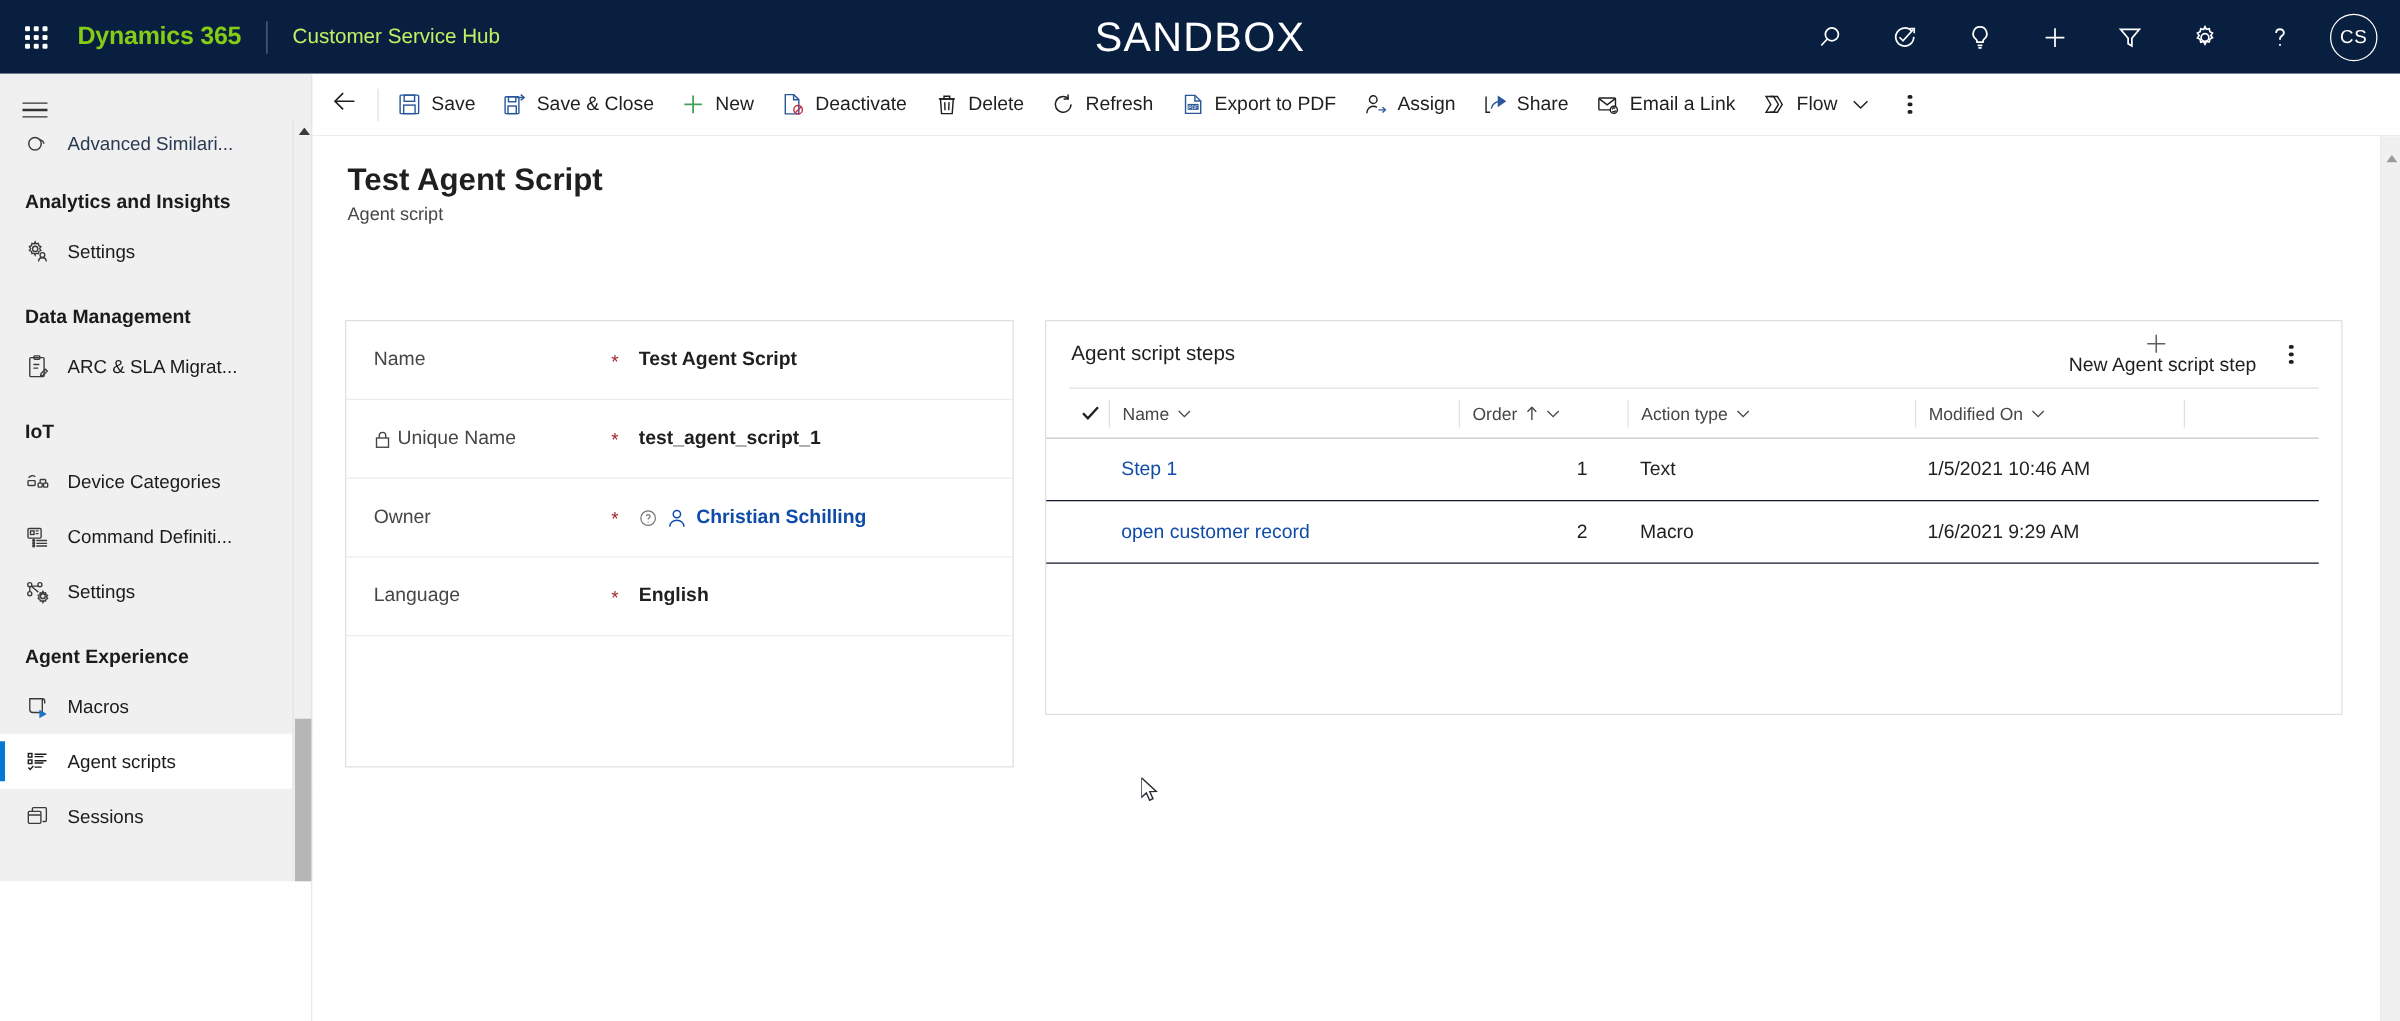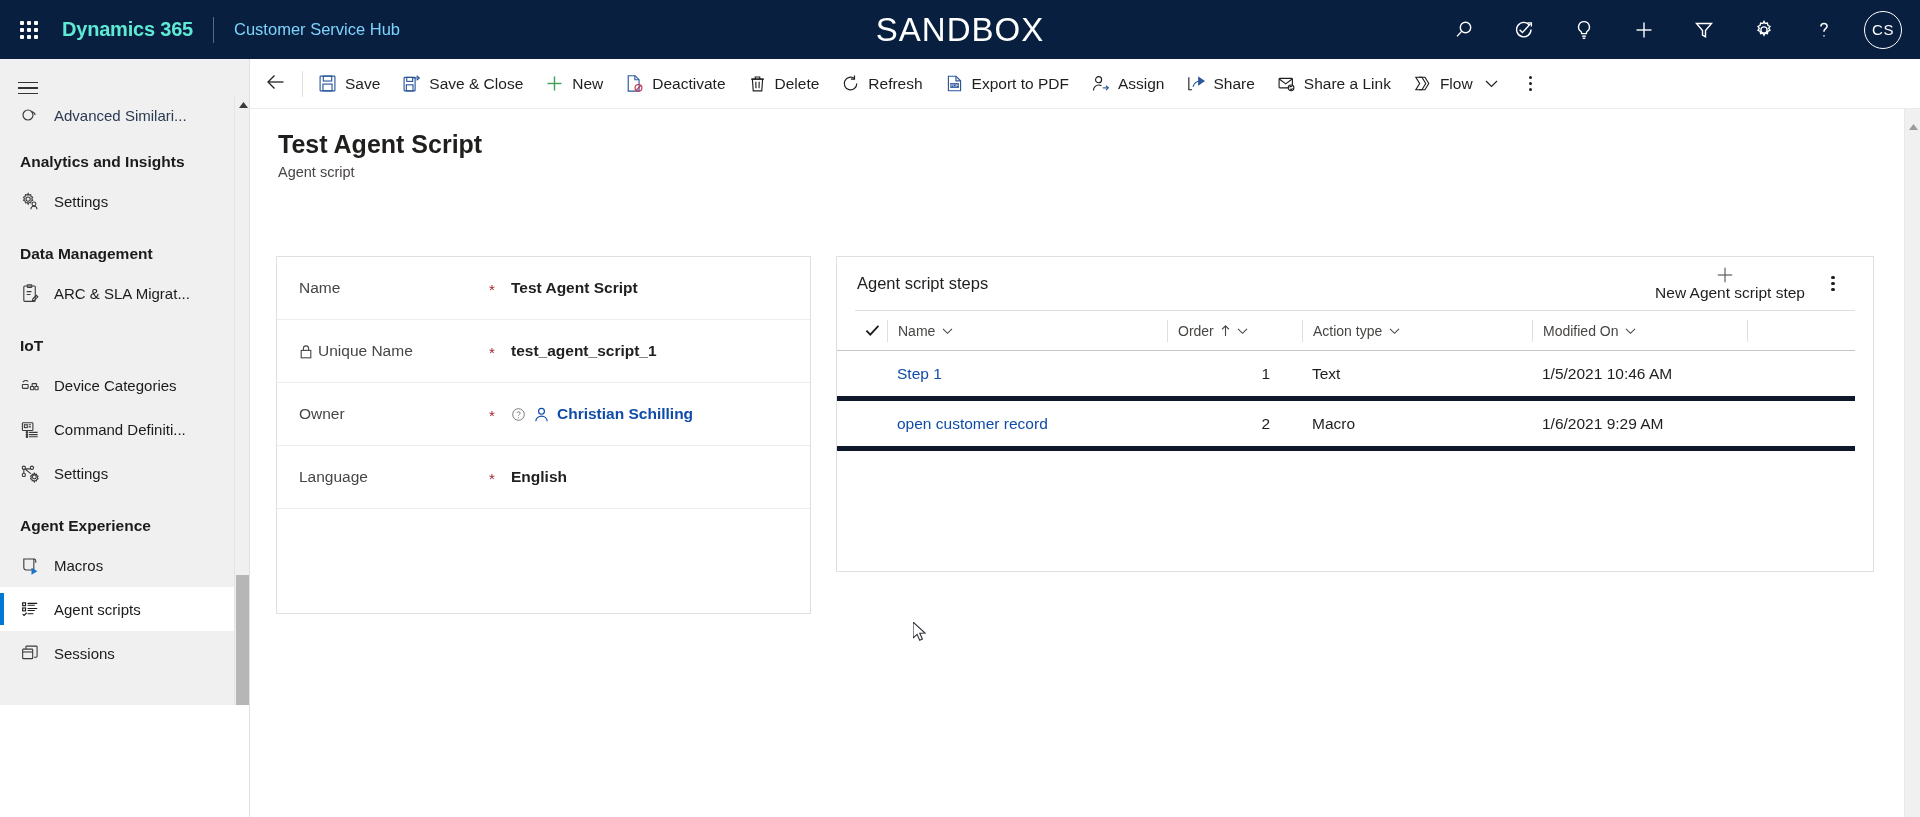--- a/index.html
+++ b/index.html
@@ -20,27 +20,27 @@
   .waffle{
     width:58px; height:59px; display:flex; align-items:center; justify-content:center;
     cursor:pointer;
   }
   .waffle-grid{
     display:grid; grid-template-columns:repeat(3,4px); grid-template-rows:repeat(3,4px);
     gap:3px;
   }
   .waffle-grid i{ display:block; width:4px; height:4px; background:#ffffff; border-radius:1px; }
   .brand{
-    color:#5eead4; font-size:20px; font-weight:bold; letter-spacing:-0.2px;
+    color:#84cc16; font-size:20px; font-weight:bold; letter-spacing:-0.2px;
     padding-left:4px;
   }
   .brand-sep{
     width:1px; height:26px; background:#5a6a80; margin:0 20px;
   }
-  .appname{ color:#7dd3fc; font-size:16.5px; font-weight:400; }
+  .appname{ color:#bef264; font-size:16.5px; font-weight:400; }
   .sandbox{
     position:absolute; left:0; right:0; top:0; height:59px;
     display:flex; align-items:center; justify-content:center;
     pointer-events:none;
   }
   .sandbox span{
     color:#ffffff; font-size:33px; font-weight:300; letter-spacing:1px;
     font-family:"Liberation Sans", sans-serif;
   }
   .nav-right{
@@ -210,21 +210,21 @@
   .col .chev{ margin-left:7px; display:flex; }
   .col .asc{ margin-left:7px; display:flex; }
   .c-name{ width:280px; flex:0 0 280px; }
   .c-order{ width:135px; flex:0 0 135px; }
   .c-action{ width:230px; flex:0 0 230px; }
   .c-mod{ width:215px; flex:0 0 215px; }
   .c-tail{ width:30px; flex:0 0 30px; border-left:1px solid #e1dfdd; height:22px;}
 
   .grow{
     display:flex; align-items:center; height:50px; padding-left:20px;
-    border-bottom:5px solid #0f172a; margin-right:18px; cursor:pointer;
+    border-bottom:1px solid #0f172a; margin-right:18px; cursor:pointer;
   }
   .g-name{ width:280px; flex:0 0 280px; padding-left:10px; font-size:15.5px; color:#0f4ba8; }
   .g-name span{ cursor:pointer; }
   .g-order{ width:135px; flex:0 0 135px; padding-left:10px; font-size:15.5px; color:#201f1e; text-align:right; padding-right:32px;}
   .g-action{ width:230px; flex:0 0 230px; padding-left:10px; font-size:15.5px; color:#201f1e; }
   .g-mod{ width:215px; flex:0 0 215px; padding-left:10px; font-size:15.5px; color:#201f1e; white-space:nowrap;}
 
   
   .main-scroll{
     position:absolute; right:0; top:0; width:16px; height:708px; background:#f0f0f0;
@@ -575,21 +575,21 @@
 
   <div class="cmd">
     <span class="ci">
       <svg width="19" height="19" viewBox="0 0 20 20" fill="none" stroke="#201f1e" stroke-width="1.2">
         <rect x="2.2" y="4.6" width="14" height="10" rx="0.8"></rect>
         <polyline points="2.4,5.2 9.2,10.4 16,5.2"></polyline>
         <circle cx="14.8" cy="14.6" r="3" fill="#ffffff"></circle>
         <path d="M13.4 14.2a1.4 1.4 0 0 1 2.5-.7M16.2 15a1.4 1.4 0 0 1-2.5.7"></path>
       </svg>
     </span>
-    <span>Share a Link</span>
+    <span>Email a Link</span>
   </div>
 
   <div class="cmd">
     <span class="ci">
       <svg width="19" height="19" viewBox="0 0 20 20" fill="none" stroke="#201f1e" stroke-width="1.2">
         <path d="M3 3.4h6.4l4 6.6-4 6.6H3l4-6.6z"></path>
         <path d="M9.6 3.4h6.4l4 6.6-4 6.6H9.6" transform="translate(-3.4,0)"></path>
       </svg>
     </span>
     <span>Flow</span>

